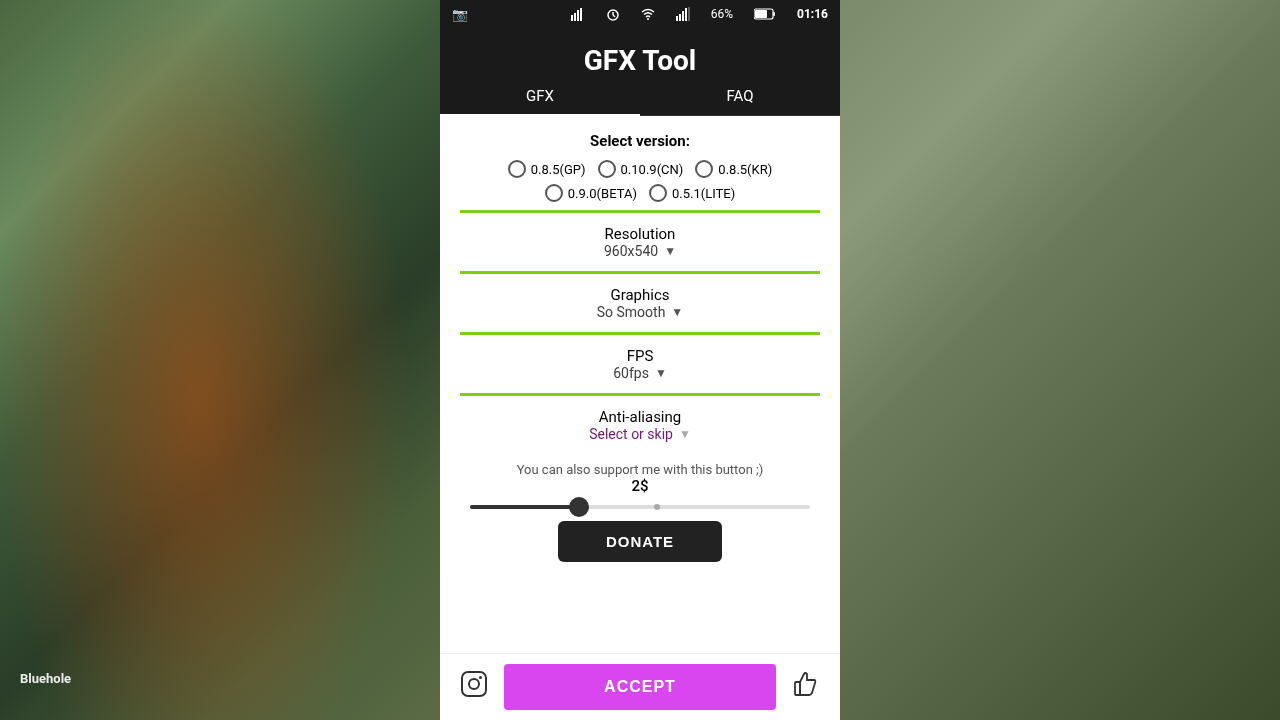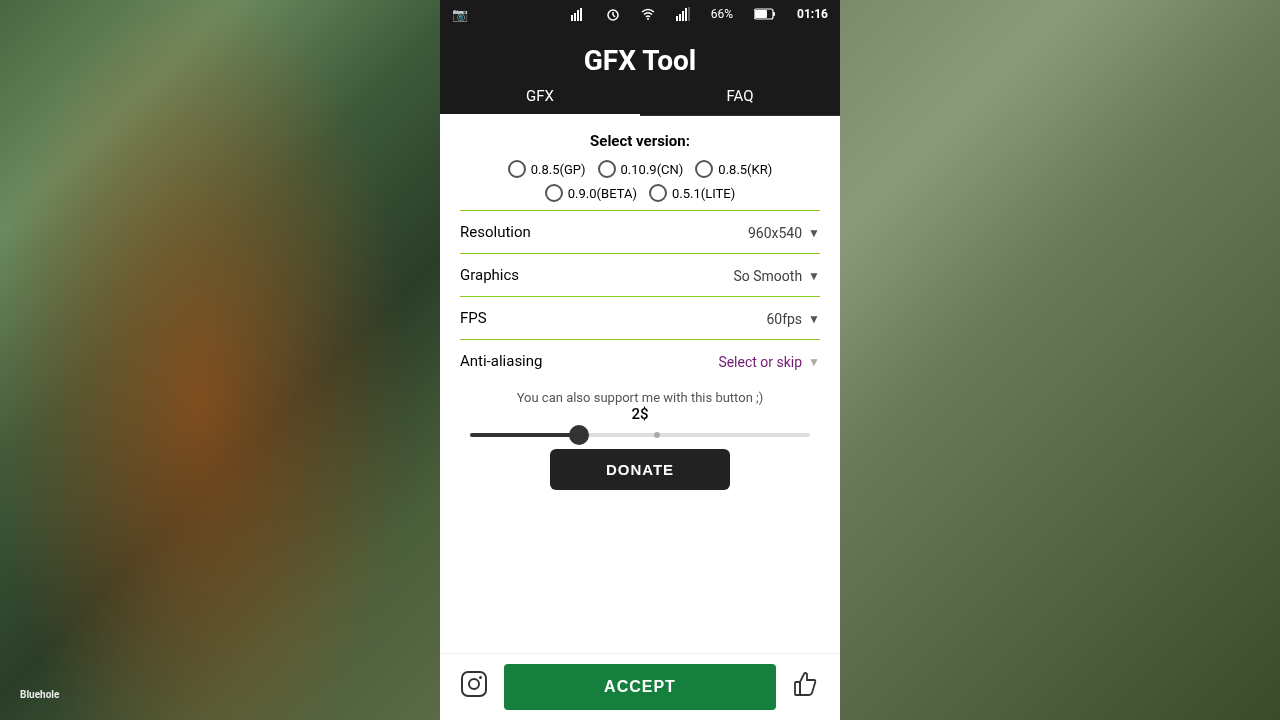--- a/index.html
+++ b/index.html
@@ -47,24 +47,24 @@
       color: rgba(255,255,255,0.9);
       font-size: 11px;
       font-weight: bold;
       letter-spacing: 2px;
       text-align: right;
     }
 
     
     .bluehole-logo {
       position: absolute;
-      bottom: 20px;
+      bottom: 34px;
       left: 20px;
       color: rgba(255,255,255,0.9);
-      font-size: 10px;
+      font-size: 13px;
       font-weight: bold;
     }
 
     
     .center-panel {
       position: absolute;
       left: 440px;
       top: 0;
       width: 400px;
       height: 720px;
@@ -176,24 +176,25 @@
       background: #fff;
       flex-shrink: 0;
       display: flex;
       align-items: center;
       justify-content: center;
     }
 
     
     .setting-row {
       display: flex;
-      align-items: flex-end;
+      align-items: center;
       justify-content: space-between;
       padding: 12px 0;
-      border-top: 1px solid #84cc16;
+      border-top: 3px solid #84cc16;
+      flex-direction: column;
     }
     .setting-label {
       font-size: 15px;
       color: #000;
       font-weight: 400;
     }
     .setting-control {
       display: flex;
       align-items: center;
       gap: 6px;
@@ -266,21 +267,21 @@
       transform: translate(-50%, -50%);
       width: 6px;
       height: 6px;
       border-radius: 50%;
       background: #aaa;
     }
 
     
     .donate-btn {
       display: block;
-      width: 180px;
+      width: 164px;
       margin: 0 auto 0 auto;
       padding: 12px 0;
       background: #222;
       color: #fff;
       font-size: 15px;
       font-weight: bold;
       letter-spacing: 1px;
       border: none;
       border-radius: 6px;
       cursor: pointer;
@@ -299,21 +300,21 @@
     }
     .bottom-icon {
       font-size: 24px;
       color: #333;
       cursor: pointer;
     }
     .accept-btn {
       flex: 1;
       margin: 0 16px;
       padding: 14px 0;
-      background: #15803d;
+      background: #d946ef;
       color: #fff;
       font-size: 16px;
       font-weight: bold;
       letter-spacing: 1px;
       border: none;
       border-radius: 4px;
       cursor: pointer;
       text-align: center;
     }
   </style>

